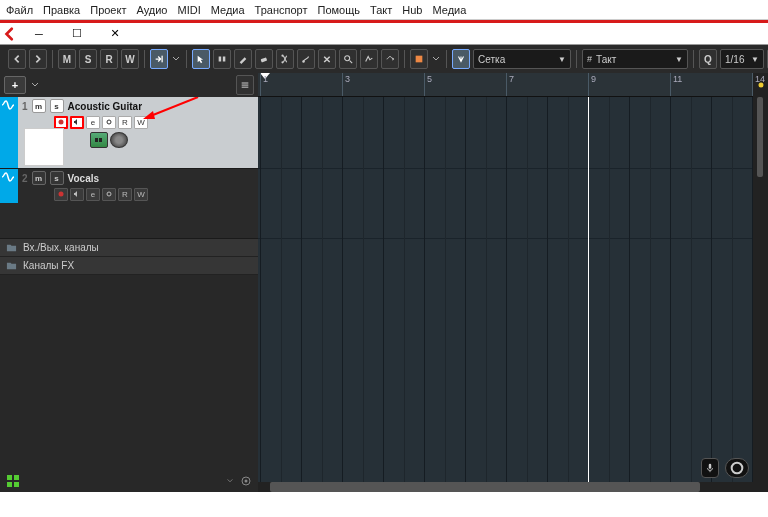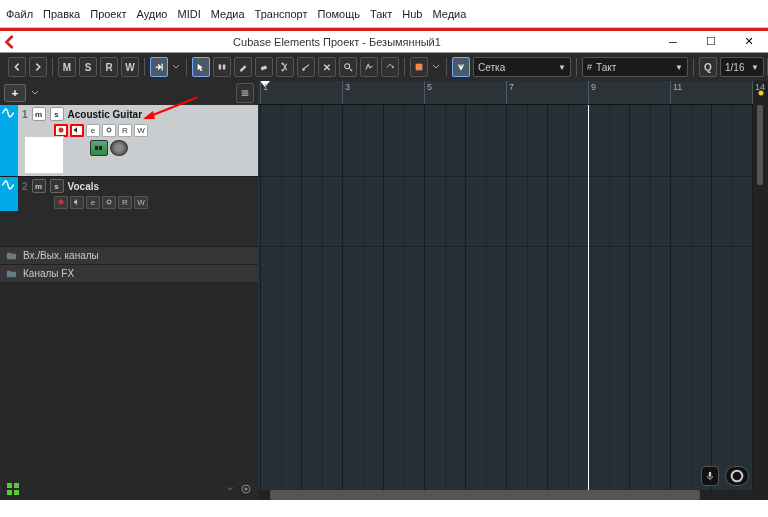--- a/index.html
+++ b/index.html
@@ -1,17 +1,17 @@
 <!DOCTYPE html>
 <html><head>
 <meta charset="utf-8">
 <style>
   * { margin:0; padding:0; box-sizing:border-box; font-family:Arial,sans-serif; user-select:none; }
   html,body{width:768px;height:517px;overflow:hidden;background:#fff;}
-  .menubar{height:28px;background:#fff;border-bottom:1px solid #ccc;display:flex;align-items:center;padding:0 6px;font-size:11px;color:#222;gap:10px;}
+  .menubar{height:20px;background:#fff;border-bottom:1px solid #ccc;display:flex;align-items:center;padding:0 6px;font-size:11px;color:#222;gap:10px;}
   .menubar span{cursor:default;}
   .titlebar{height:22px;background:#fff;display:flex;align-items:center;position:relative;border-bottom:1px solid #999;}
   .logo{width:20px;height:100%;display:flex;align-items:center;justify-content:center;}
   .logo svg{width:14px;height:14px;}
   .title{flex:1;text-align:center;font-size:11px;color:#333;}
   .winctrl{display:flex;height:100%;}
   .winctrl div{width:38px;height:100%;display:flex;align-items:center;justify-content:center;font-size:11px;}
   .redbar{height:3px;background:#d71a1a;width:100%;}
   .toolbar{height:28px;background:#2a2a2a;display:flex;align-items:center;padding:0 4px;gap:3px;font-size:10px;color:#ddd;}
   .tb-group{display:flex;align-items:center;gap:3px;padding:0 4px;height:22px;position:relative;}
@@ -85,21 +85,20 @@
   <span>Медиа</span>
 </div>
 <div class="redbar"></div>
 
 <div class="titlebar">
   <div class="logo">
     <svg viewBox="0 0 16 16">
         <path d="M10 2 L4 8 L10 14" stroke="#d71a1a" stroke-width="3" fill="none" stroke-linecap="round"></path>
       </svg>
   </div>
-  <div class="title">Cubase Elements Проект - Безымянный1</div>
   <div class="winctrl">
     <div>─</div>
     <div>☐</div>
     <div>✕</div>
   </div>
 </div>
 
 <div class="toolbar">
   <div class="tb-group">
     <div class="tb-btn">

